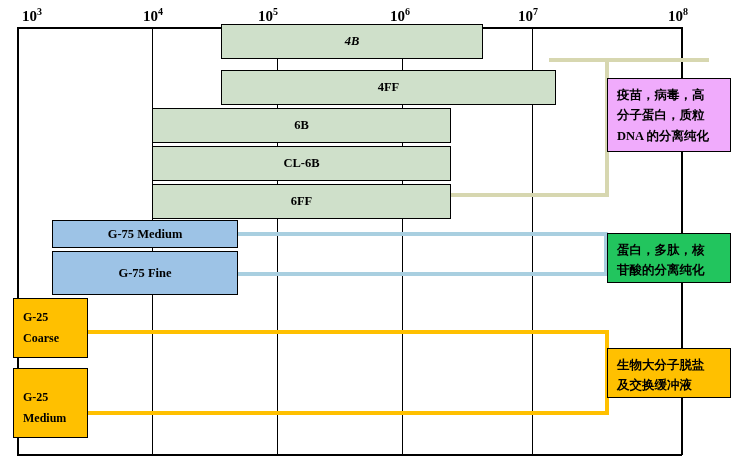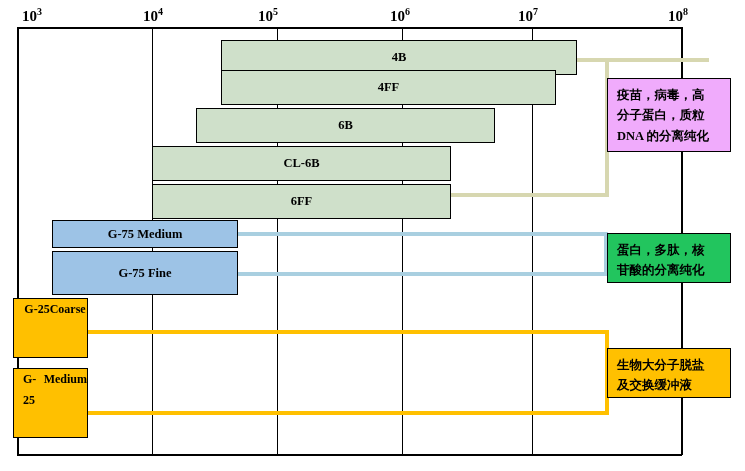--- a/index.html
+++ b/index.html
@@ -28,21 +28,21 @@
     display:flex;align-items:center;justify-content:center;
     font-weight:bold;color:#000;font-size:12.5px;
     font-family:"Liberation Serif",serif;
     z-index:4;
   }
   .bar.green{background:#cfe0ca;}
   .bar.blue{background:#9dc3e6;}
   .box-yellow{
     position:absolute;border:1px solid #000;box-sizing:border-box;
     background:#FFC000;z-index:4;
-    display:flex;flex-direction:row;justify-content:center;
+    display:flex;flex-direction:column;justify-content:center;
     padding-left:9px;
     font-weight:bold;font-size:12px;color:#000;
     font-family:"Liberation Serif",serif;line-height:1.75;
   }
 
   
   .conn{position:absolute;z-index:2;}
   .conn-h{position:absolute;height:4px;}
   .conn-v{position:absolute;width:4px;}
   .c-green  {background:#d7d7b0;}
@@ -95,29 +95,29 @@
     <div class="conn-v c-blue" style="left:604px;top:232px;height:44px;"></div>
     <div class="conn-h c-blue" style="left:236px;top:272px;width:372px;"></div>
   </div>
 
   <div class="conn">
     <div class="conn-h c-yellow" style="left:85px;top:330px;width:524px;"></div>
     <div class="conn-v c-yellow" style="left:605px;top:330px;height:85px;"></div>
     <div class="conn-h c-yellow" style="left:85px;top:411px;width:524px;"></div>
   </div>
 
-  <div class="bar green" style="left:221px;top:40px;width:356px;height:35px;">
+  <div class="bar green" style="left:221px;top:24px;width:262px;height:35px;font-style:italic;">
     <span>4B</span>
   </div>
 
   <div class="bar green" style="left:221px;top:70px;width:335px;height:35px;">
     <span>4FF</span>
   </div>
 
-  <div class="bar green" style="left:152px;top:108px;width:299px;height:35px;margin-left:44px;">
+  <div class="bar green" style="left:152px;top:108px;width:299px;height:35px;">
     <span>6B</span>
   </div>
 
   <div class="bar green" style="left:152px;top:146px;width:299px;height:35px;">
     <span>CL-6B</span>
   </div>
 
   <div class="bar green" style="left:152px;top:184px;width:299px;height:35px;">
     <span>6FF</span>
   </div>

